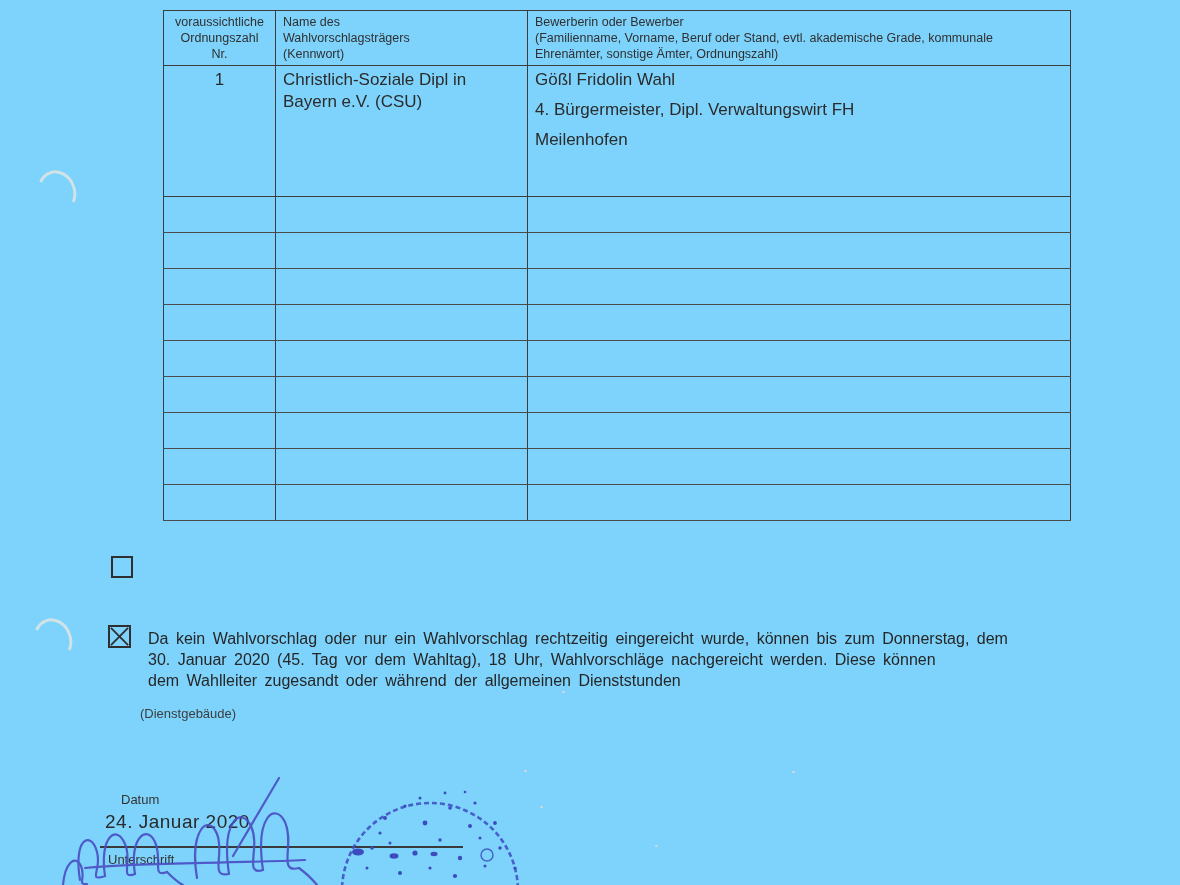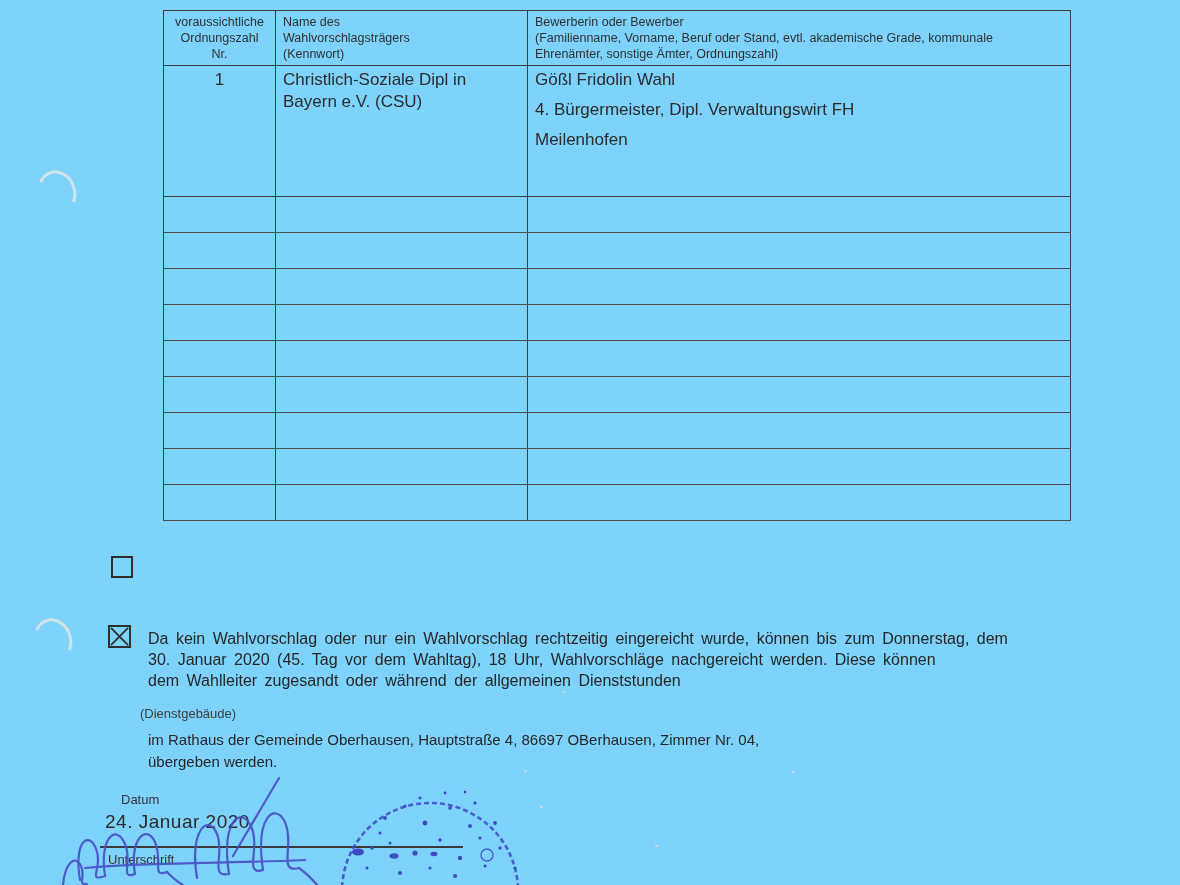--- a/index.html
+++ b/index.html
@@ -172,22 +172,20 @@
   <div class="checkbox cb2 checked">
     <svg class="x-mark" viewBox="0 0 20 20">
       <line x1="1" y1="1" x2="19" y2="19" stroke="#2f2f2f" stroke-width="1.9"></line>
       <line x1="19" y1="1" x2="1" y2="19" stroke="#2f2f2f" stroke-width="1.9"></line>
     </svg>
   </div>
   <div class="para para2">Da kein Wahlvorschlag oder nur ein Wahlvorschlag rechtzeitig eingereicht wurde, können bis zum Donnerstag, dem
 30. Januar 2020 (45. Tag vor dem Wahltag), 18 Uhr, Wahlvorschläge nachgereicht werden. Diese können
 dem Wahlleiter zugesandt oder während der allgemeinen Dienststunden</div>
   <div class="note-small">(Dienstgebäude)</div>
-  <div class="address">im Rathaus der Gemeinde Oberhausen, Hauptstraße 4, 86697 OBerhausen, Zimmer Nr. 04,
-übergeben werden.</div>
 
   <div class="datum-label">Datum</div>
   <div class="date-value">24. Januar 2020</div>
   <div class="signature-line"></div>
   <div class="unterschrift-label">Unterschrift</div>
 
   <svg class="stamp-svg" viewBox="0 0 215 107">
     <g stroke="#3c4cc0" fill="none" opacity="0.85">
       <circle cx="100" cy="113" r="88" stroke-width="2.6" stroke-dasharray="5 3"></circle>
       <circle cx="157" cy="77" r="6" stroke-width="1.4"></circle>

